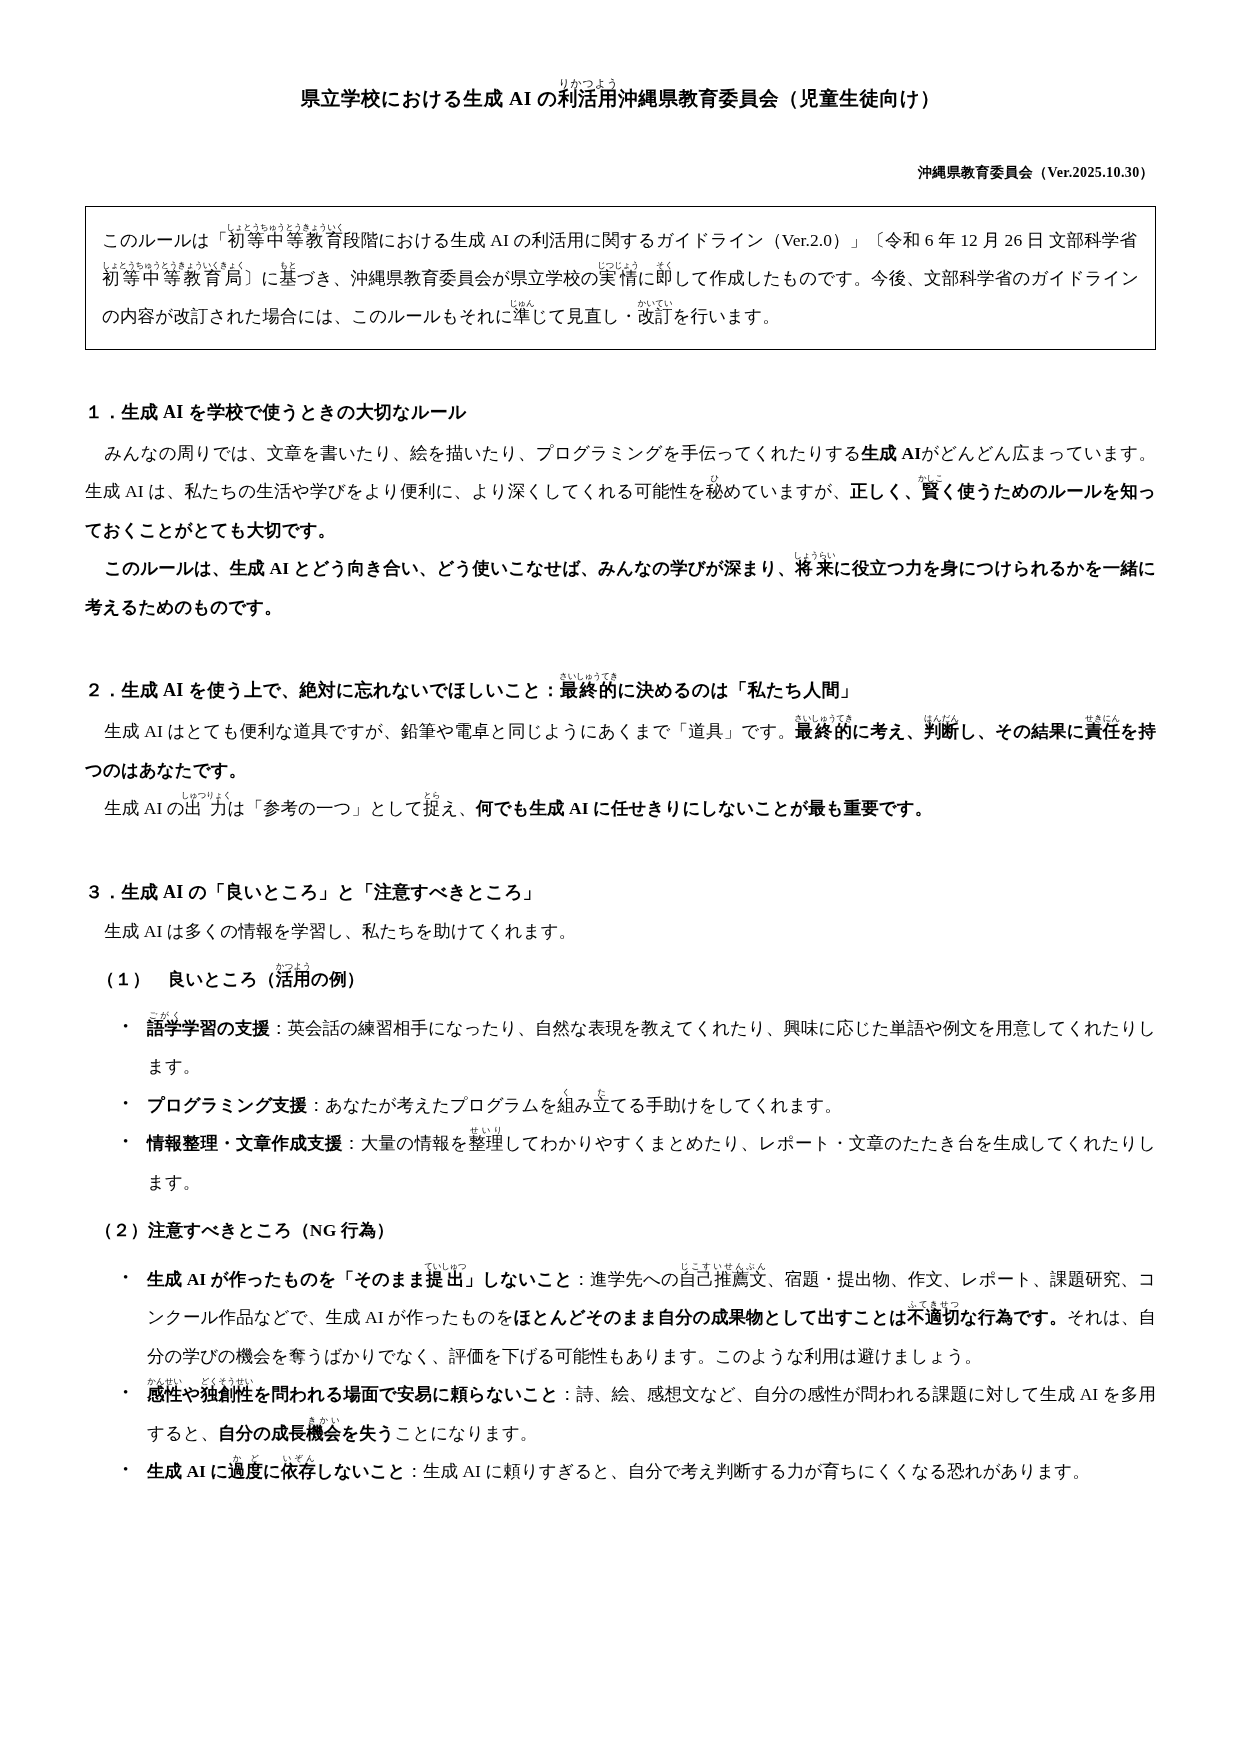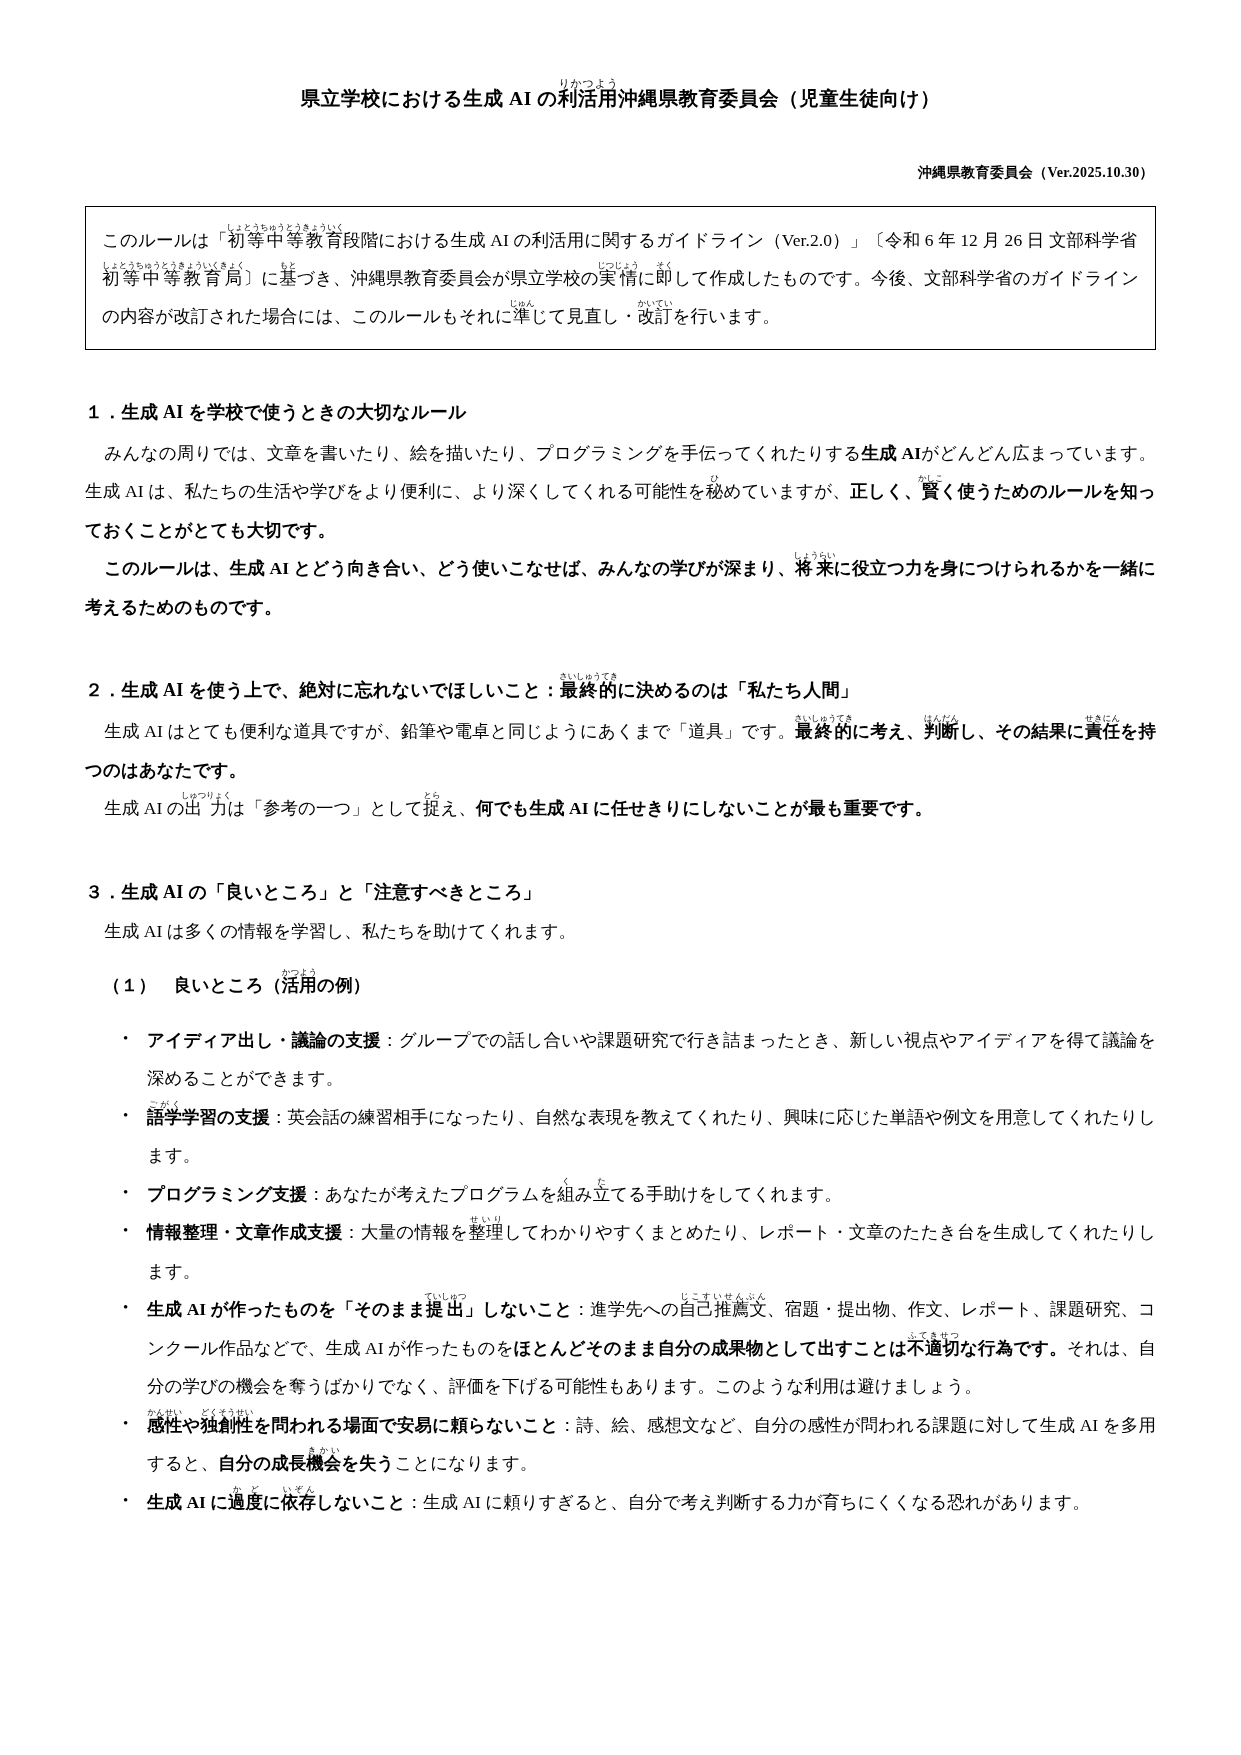--- a/index.html
+++ b/index.html
@@ -80,21 +80,21 @@
     line-height:2.2;
     text-align:justify;
     text-justify:inter-character;
     letter-spacing:0.05px;
   }
   p.body.indent { text-indent:1.1em; }
 
   .subhead {
     font-size:17.5px;
     font-weight:bold;
-    margin:16px;
+    margin:10px;
     line-height:2.2;
     letter-spacing:0.2px;
   }
   .subhead.p1 { padding-left:2px; }
 
   
   ul.bullets {
     list-style:none;
     margin:0;
     padding:0;
@@ -150,26 +150,26 @@
 
   <div class="gap-md"></div>
 
   <div class="section">
     <div class="sec-head tight">３．生成 AI の「良いところ」と「注意すべきところ」</div>
     <p class="body indent">生成 AI は多くの情報を学習し、私たちを助けてくれます。</p>
 
     <div class="subhead p1"><span>（１）　良いところ（</span><ruby><span>活用</span><rt>かつよう</rt></ruby><span>の例）</span></div>
 
     <ul class="bullets">
-      <li><span class="b">アイディア出し・議論の支援</span><span>：グループでの話し合いや課題研究で行き詰まったとき、新しい視点やアイディアを得て議論を深めることができます。</span></li>
       <li><span class="b"><ruby><span>語学</span><rt>ごがく</rt></ruby><span>学習の支援</span></span><span>：英会話の練習相手になったり、自然な表現を教えてくれたり、興味に応じた単語や例文を用意してくれたりします。</span></li>
       <li><span class="b">プログラミング支援</span><span>：あなたが考えたプログラムを</span><ruby><span>組</span><rt>く</rt></ruby><span>み</span><ruby><span>立</span><rt>た</rt></ruby><span>てる手助けをしてくれます。</span></li>
       <li><span class="b">情報整理・文章作成支援</span><span>：大量の情報を</span><ruby><span>整理</span><rt>せいり</rt></ruby><span>してわかりやすくまとめたり、レポート・文章のたたき台を生成してくれたりします。</span></li>
     </ul>
 
+    <div class="subhead">（２）注意すべきところ（NG 行為）</div>
 
     <ul class="bullets">
       <li><span class="b"><span>生成 AI が作ったものを「そのまま</span><ruby><span>提出</span><rt>ていしゅつ</rt></ruby><span>」しないこと</span></span><span>：進学先への</span><ruby><span>自己推薦文</span><rt>じこすいせんぶん</rt></ruby><span>、宿題・提出物、作文、レポート、課題研究、コンクール作品などで、生成 AI が作ったものを</span><span class="b"><span>ほとんどそのまま自分の成果物として出すことは</span><ruby><span>不適切</span><rt>ふてきせつ</rt></ruby><span>な行為です。</span></span><span>それは、自分の学びの機会を奪うばかりでなく、評価を下げる可能性もあります。このような利用は避けましょう。</span></li>
       <li><span class="b"><ruby><span>感性</span><rt>かんせい</rt></ruby><span>や</span><ruby><span>独創性</span><rt>どくそうせい</rt></ruby><span>を問われる場面で安易に頼らないこと</span></span><span>：詩、絵、感想文など、自分の感性が問われる課題に対して生成 AI を多用すると、</span><span class="b"><span>自分の成長</span><ruby><span>機会</span><rt>きかい</rt></ruby><span>を失う</span></span><span>ことになります。</span></li>
       <li><span class="b"><span>生成 AI に</span><ruby><span>過度</span><rt>かど</rt></ruby><span>に</span><ruby><span>依存</span><rt>いぞん</rt></ruby><span>しないこと</span></span><span>：生成 AI に頼りすぎると、自分で考え判断する力が育ちにくくなる恐れがあります。</span></li>
     </ul>
   </div>
 
 </div>
 

